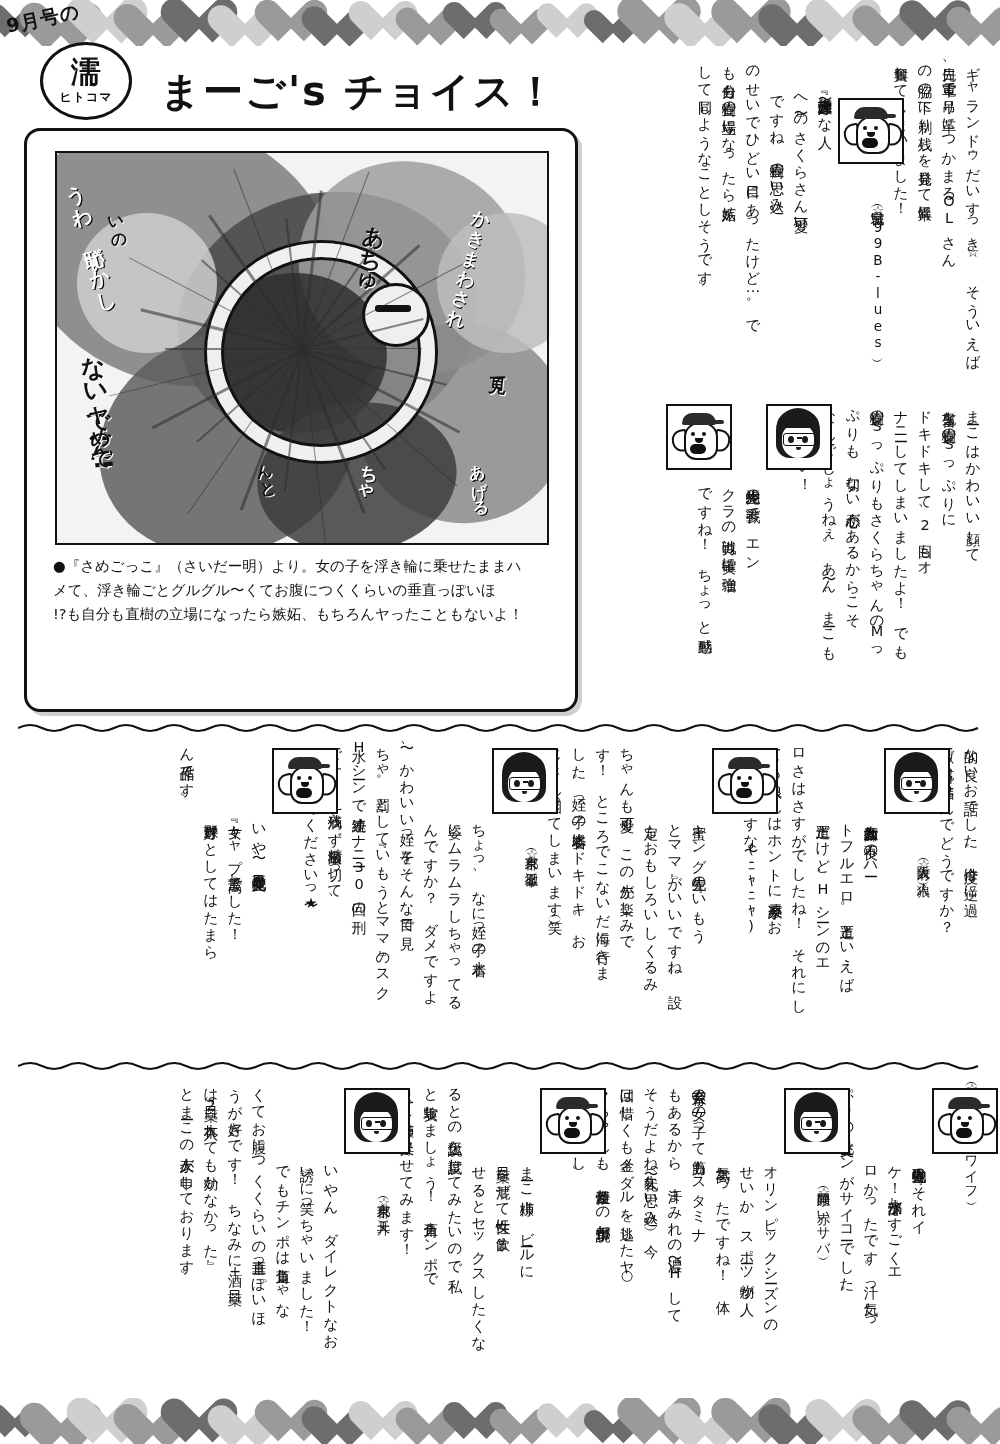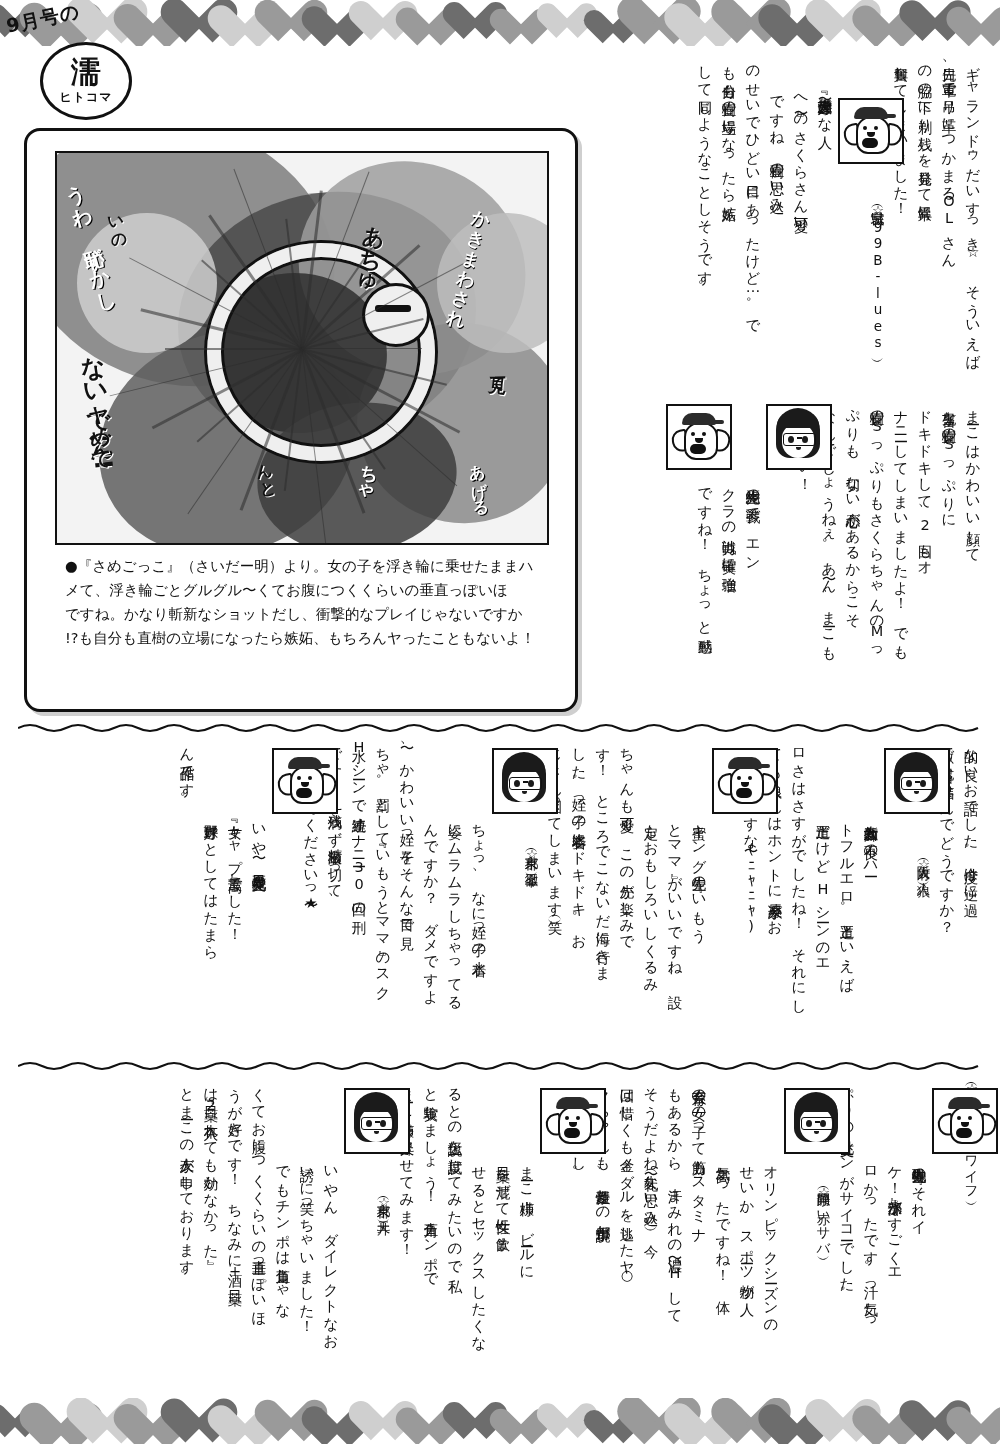--- a/index.html
+++ b/index.html
@@ -43,21 +43,21 @@
   .panel{position:absolute;left:24px;top:128px;width:548px;height:578px;
       border:3px solid #111;border-radius:16px;background:#fff;
       box-shadow:4px 4px 0 #cfcfcf;}
   .panel-art{position:absolute;left:28px;top:20px;width:490px;height:390px;
       border:2px solid #111;overflow:hidden;background:#f3f3f3;}
   .blob{position:absolute;border-radius:50%;}
   .speed{position:absolute;background:#2b2b2b;transform-origin:center;}
   .scribble{position:absolute;font-weight:bold;color:#111;
       font-family:"DejaVu Sans","Liberation Sans",sans-serif;}
   .panel-caption{position:absolute;left:26px;top:424px;width:496px;
-      font-size:14.5px;line-height:1.65;text-align:justify;margin-left:12px;}
+      font-size:14.5px;line-height:1.65;text-align:justify;}
   .panel-caption .last{display:block;text-align:center;}
 
   
   .vcol{writing-mode:vertical-rl;text-orientation:upright;
         font-size:14.5px;line-height:1.58;letter-spacing:0.5px;
         font-family:"DejaVu Sans","Liberation Sans",sans-serif;}
   .vcol.small{font-size:13.5px;}
   .sig{font-size:13.5px;}
 
   
@@ -135,20 +135,24 @@
     </div>
 
   <div class="issue-badge">
     <div class="issue-month">9月号の</div>
     <div class="badge-circle">
       <div class="badge-main">濡</div>
       <div class="badge-sub">ヒトコマ</div>
     </div>
   </div>
 
+  <div class="masthead">
+    <div class="masthead-title">まーご's チョイス！</div>
+    <div class="masthead-sub">play back……nure-nure 1coma!</div>
+  </div>
 
   <div class="panel">
     <div class="panel-art" id="art">
         <div class="blob" style="left: -40px; top: -30px; width: 320px; height: 260px; background: rgb(125, 125, 125); opacity: 0.85; transform: rotate(18deg);"></div>
         <div class="blob" style="left: 120px; top: 40px; width: 300px; height: 250px; background: rgb(74, 74, 74); opacity: 0.85; transform: rotate(-12deg);"></div>
         <div class="blob" style="left: 240px; top: 10px; width: 230px; height: 210px; background: rgb(157, 157, 157); opacity: 0.85; transform: rotate(24deg);"></div>
         <div class="blob" style="left: 40px; top: 180px; width: 260px; height: 220px; background: rgb(94, 94, 94); opacity: 0.85; transform: rotate(-20deg);"></div>
         <div class="blob" style="left: 300px; top: 170px; width: 210px; height: 200px; background: rgb(138, 138, 138); opacity: 0.85; transform: rotate(10deg);"></div>
         <div class="blob" style="left: 150px; top: 120px; width: 180px; height: 160px; background: rgb(47, 47, 47); opacity: 0.85; transform: rotate(6deg);"></div>
         <div class="blob" style="left: 380px; top: 60px; width: 140px; height: 140px; background: rgb(189, 189, 189); opacity: 0.85; transform: rotate(0deg);"></div>
@@ -190,21 +194,20 @@
         <div class="scribble" style="left: 24px; top: 186px; font-size: 24px; transform: rotate(-6deg); writing-mode: vertical-rl; color: rgb(17, 17, 17); text-shadow: rgb(255, 255, 255) 1px 1px 0px;">ないで〜ん!!</div>
         <div class="scribble" style="left: 30px; top: 238px; font-size: 20px; transform: rotate(-4deg); writing-mode: vertical-rl; color: rgb(17, 17, 17); text-shadow: rgb(255, 255, 255) 1px 1px 0px;">ヤめて</div>
         <div class="scribble" style="left: 300px; top: 300px; font-size: 18px; transform: rotate(10deg); writing-mode: vertical-rl; color: rgb(255, 255, 255); text-shadow: rgb(0, 0, 0) 1px 1px 0px;">ちゃ</div>
         <div class="scribble" style="left: 196px; top: 300px; font-size: 16px; transform: rotate(-12deg); writing-mode: vertical-rl; color: rgb(17, 17, 17); text-shadow: rgb(255, 255, 255) 1px 1px 0px;">んと</div>
         <div class="scribble" style="left: 430px; top: 210px; font-size: 18px; transform: rotate(6deg); writing-mode: vertical-rl; color: rgb(17, 17, 17); text-shadow: rgb(255, 255, 255) 1px 1px 0px;">見て</div>
         <div class="scribble" style="left: 410px; top: 300px; font-size: 16px; transform: rotate(-6deg); writing-mode: vertical-rl; color: rgb(255, 255, 255); text-shadow: rgb(0, 0, 0) 1px 1px 0px;">あげる</div>
       </div>
     <div class="panel-caption" id="panelCaption">
         <div>●『さめごっこ』（さいだー明）より。女の子を浮き輪に乗せたままハ</div>
         <div>メて、浮き輪ごとグルグル〜くてお腹につくくらいの垂直っぽいほ</div>
-        <div>ですね。かなり斬新なショットだし、衝撃的なプレイじゃないですか</div>
         <div>!?も自分も直樹の立場になったら嫉妬、もちろんヤったこともないよ！</div>
       </div>
   </div>
 
   <div class="sec" id="sec1" style="left: 586px; top: 40px; width: 398px; height: 340px;">
       <div class="vcol" style="position: absolute; left: 374px; top: 16px; height: 310px; width: 24px;">ギャランドゥだいすっき☆　そういえば</div>
       <div class="vcol" style="position: absolute; left: 350px; top: 16px; height: 310px; width: 24px;">先日、電車で吊り革につかまるOLさん</div>
       <div class="vcol" style="position: absolute; left: 326px; top: 16px; height: 310px; width: 24px;">の脇の下に剃り残しを発見して異常に</div>
       <div class="vcol" style="position: absolute; left: 302px; top: 16px; height: 200px; width: 24px;">興奮してしまいました！</div>
       <div class="vcol small sig" style="position: absolute; left: 278px; top: 160px; height: 170px; width: 24px;">（宮城県☆99B-lues）</div>

